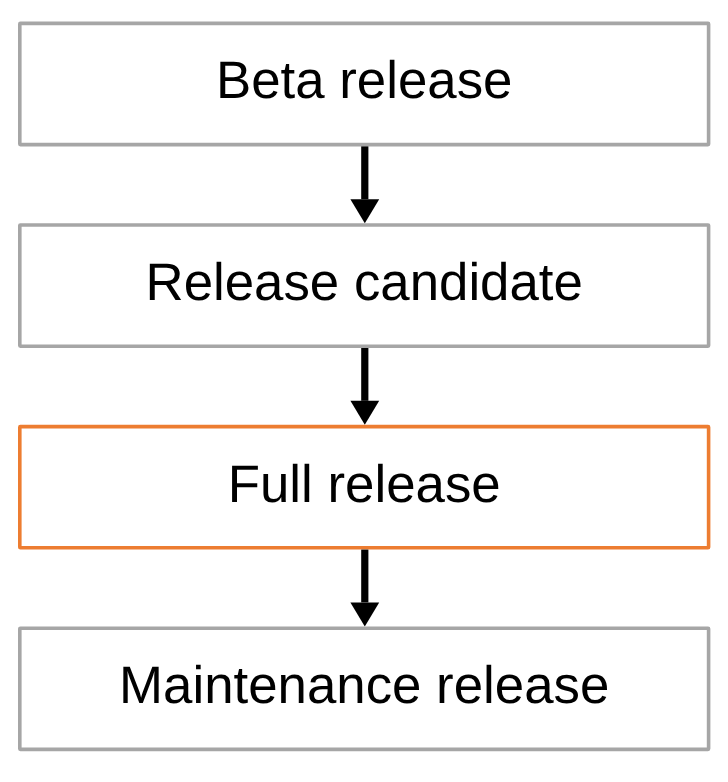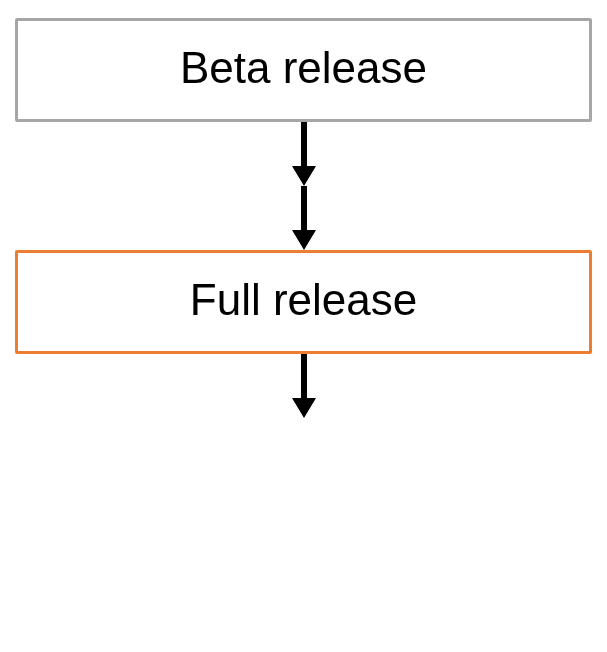--- a/index.html
+++ b/index.html
@@ -69,29 +69,35 @@
 
   <div class="node">
     <span class="node-label">Beta release</span>
   </div>
 
   <div class="arrow">
     <div class="arrow-stem"></div>
     <div class="arrow-head"></div>
   </div>
 
+  <div class="node">
+    <span class="node-label">Release candidate</span>
+  </div>
 
   <div class="arrow">
     <div class="arrow-stem"></div>
     <div class="arrow-head"></div>
   </div>
 
   <div class="node highlighted">
     <span class="node-label">Full release</span>
   </div>
 
   <div class="arrow">
     <div class="arrow-stem"></div>
     <div class="arrow-head"></div>
   </div>
 
+  <div class="node">
+    <span class="node-label">Maintenance release</span>
+  </div>
 
 </div>
 
 </body></html>

